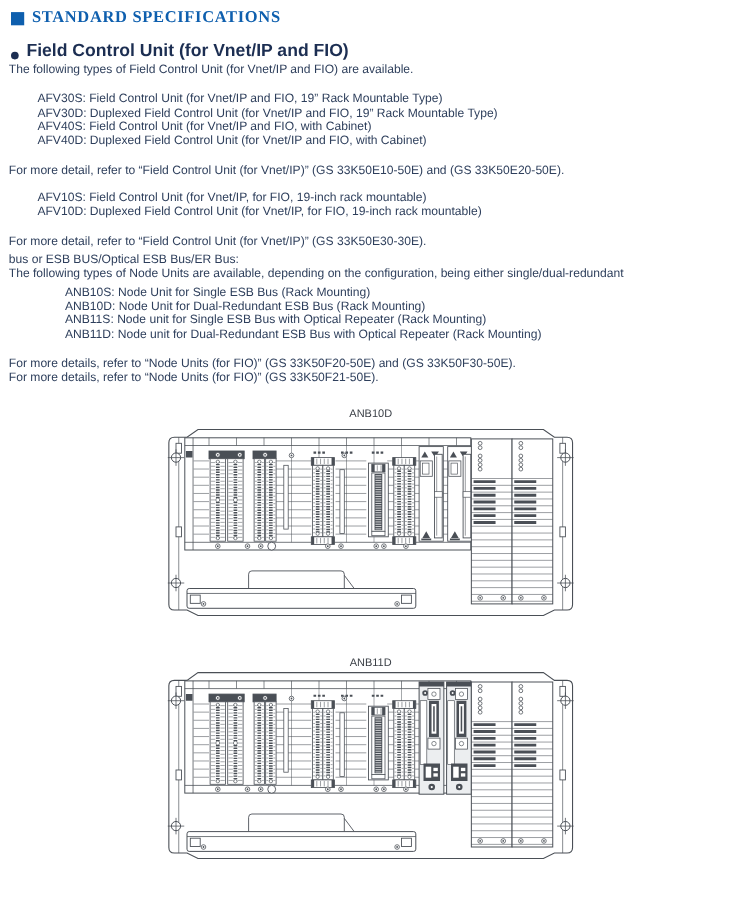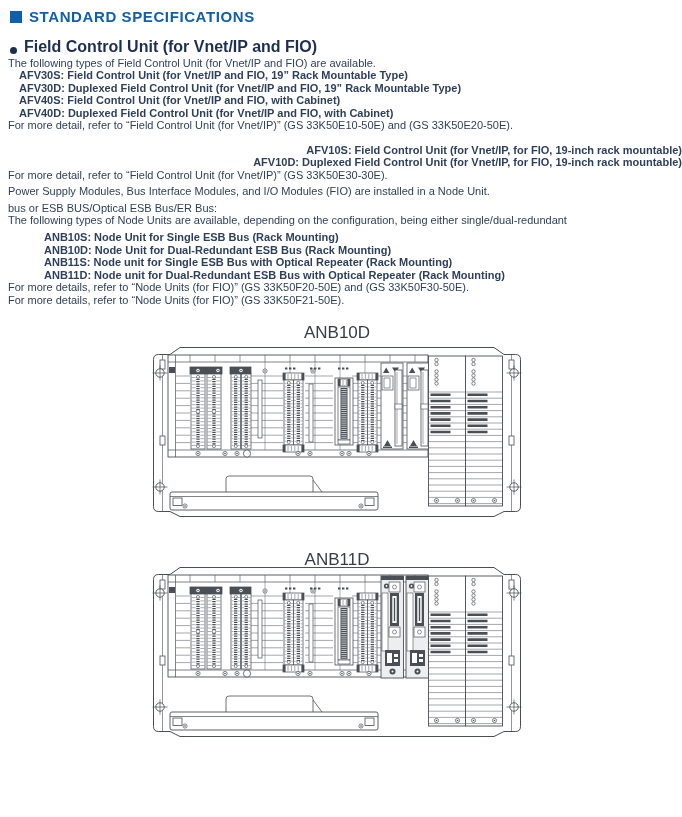--- a/index.html
+++ b/index.html
@@ -1,38 +1,38 @@
 <!DOCTYPE html>
 <html style="--blue: #0e5fae; --text: #2e3f5c; --navy: #1c2e52; --line: #4a4f56;"><head>
 <meta charset="utf-8">
 <style>
   :root{ --blue:#0e5fae; --text:#2e3f5c; --navy:#1c2e52; --line:#4a4f56; }
   html,body{margin:0;padding:0;}
   body{width:682px;height:817px;background:#fff;overflow:hidden;
        font-family:"Liberation Sans",sans-serif;color:var(--text);}
   .page{position:relative;width:682px;height:817px;}
   h1{margin:8px 0 0 10px;font-size:15px;line-height:17px;font-weight:bold;
-     color:var(--blue);letter-spacing:.6px;display:flex;align-items:center;gap:7px;}
+     color:var(--blue);letter-spacing:.6px;display:flex;align-items:center;gap:7px;font-family:Liberation Serif, serif;}
   .sq{width:12px;height:12px;background:var(--blue);flex:0 0 auto;}
   h2{margin:15px 0 0 10px;font-size:16px;line-height:14px;font-weight:bold;
      color:var(--navy);display:flex;align-items:flex-end;gap:7px;}
   .dot{width:7px;height:7px;border-radius:50%;background:var(--navy);flex:0 0 auto;}
   p{margin:0;font-size:11px;line-height:12.4px;}
   p.body{margin:3px 0 0 8px;}
   p.body.mt4{margin-top:4px;}
   p.note{margin:0 0 0 8px;}
-  ul.models{list-style:none;margin:0;padding:0 0 0 19px;font-weight:bold;}
+  ul.models{list-style:none;margin:15px;padding:0 0 0 19px;}
   ul.models li{font-size:11px;line-height:12.5px;}
-  ul.gap{margin-top:12px;text-align:right;}
+  ul.gap{margin-top:12px;}
   ul.gap8{margin-top:8px;}
   ul.mt5{margin-top:5px;padding-left:44px;}
   section.nodeunits h2{margin-top:27px;}
   figure{margin:0;}
   figcaption{margin:21px 0 0 152px;width:370px;text-align:center;
-             font-size:17px;line-height:12.4px;color:#383d44;}
+             font-size:10px;line-height:12.4px;color:#383d44;}
   figcaption.cap2{margin-top:36px;}
   svg.node-unit{display:block;margin:6px 0 0 152px;}
   svg.node-unit.fig2{margin-top:0;}
 </style>
 </head>
 <body>
 
 <div class="page">
 
   <h1>
@@ -54,21 +54,20 @@
     </ul>
     <p class="note">For more detail, refer to “Field Control Unit (for Vnet/IP)” (GS 33K50E10-50E) and (GS 33K50E20-50E).</p>
     <ul class="models gap">
       <li>AFV10S: Field Control Unit (for Vnet/IP, for FIO, 19-inch rack mountable)</li>
       <li>AFV10D: Duplexed Field Control Unit (for Vnet/IP, for FIO, 19-inch rack mountable)</li>
     </ul>
     <p class="note">For more detail, refer to “Field Control Unit (for Vnet/IP)” (GS 33K50E30-30E).</p>
   </section>
 
   <section class="nodeunits">
-    <p class="body mt4">Power Supply Modules, Bus Interface Modules, and I/O Modules (FIO) are installed in a Node Unit.</p>
     <p class="body mt4">
       <span style="display:block">bus or ESB BUS/Optical ESB Bus/ER Bus:</span>
       <span style="display:block">The following types of Node Units are available, depending on the configuration, being either single/dual-redundant</span>
     </p>
     <ul class="models mt5">
       <li>ANB10S: Node Unit for Single ESB Bus (Rack Mounting)</li>
       <li>ANB10D: Node Unit for Dual-Redundant ESB Bus (Rack Mounting)</li>
       <li>ANB11S: Node unit for Single ESB Bus with Optical Repeater (Rack Mounting)</li>
       <li>ANB11D: Node unit for Dual-Redundant ESB Bus with Optical Repeater (Rack Mounting)</li>
     </ul>

